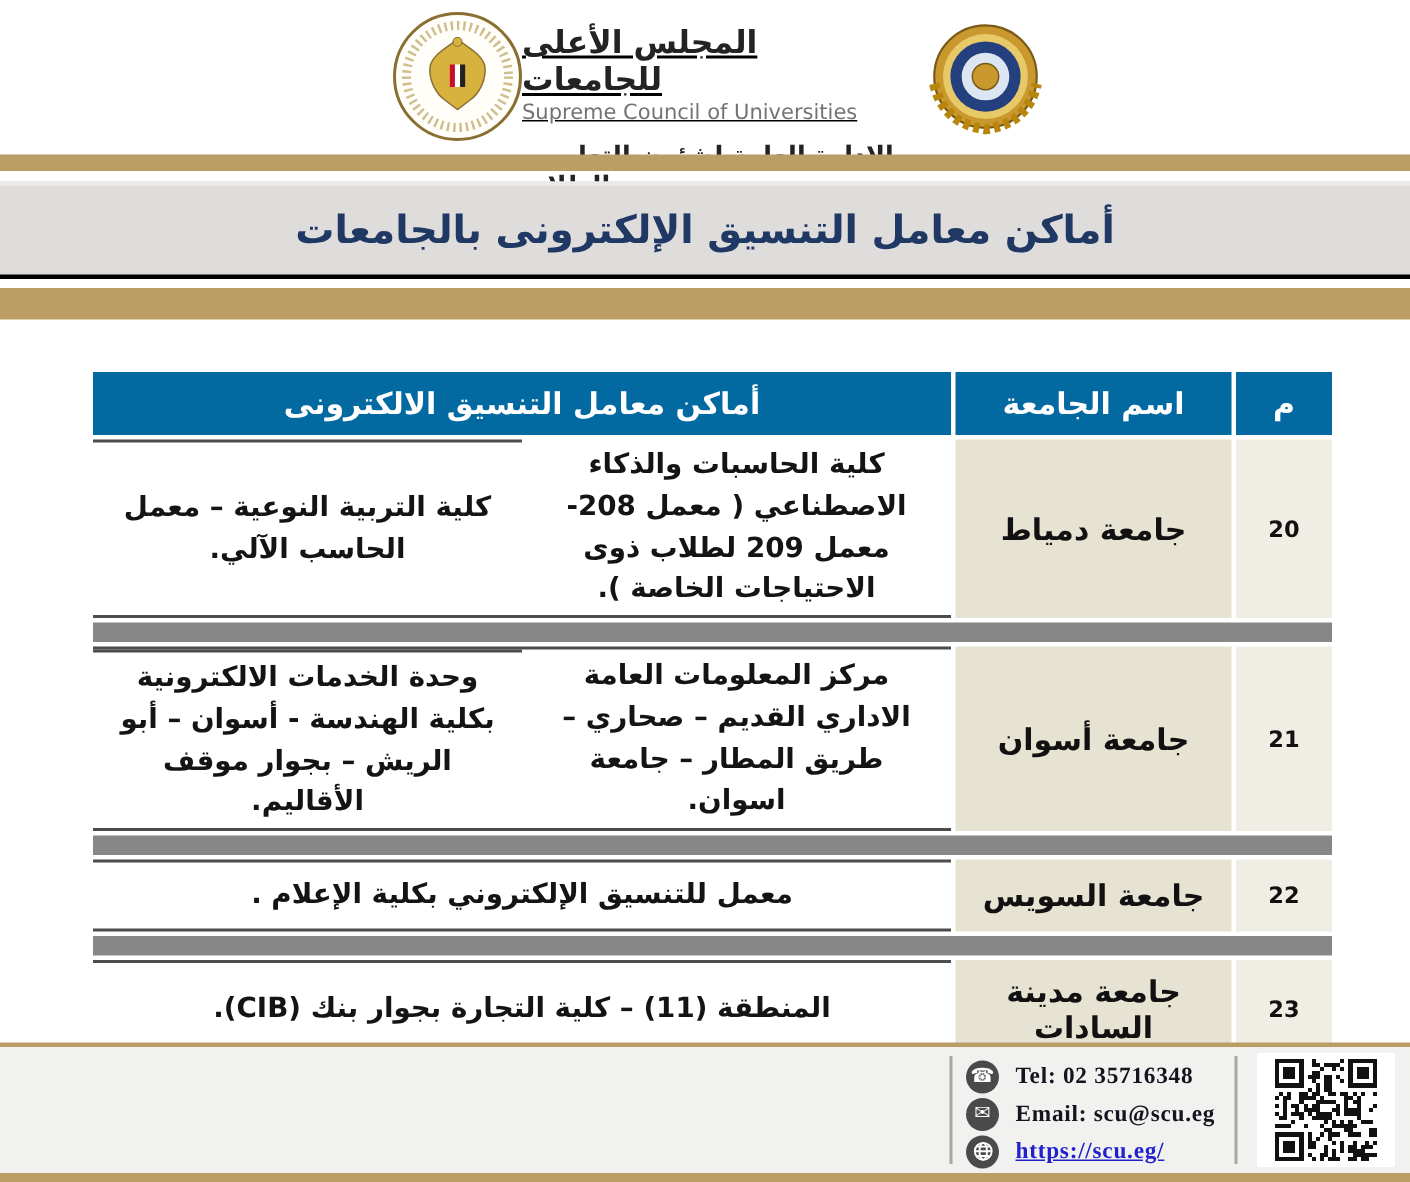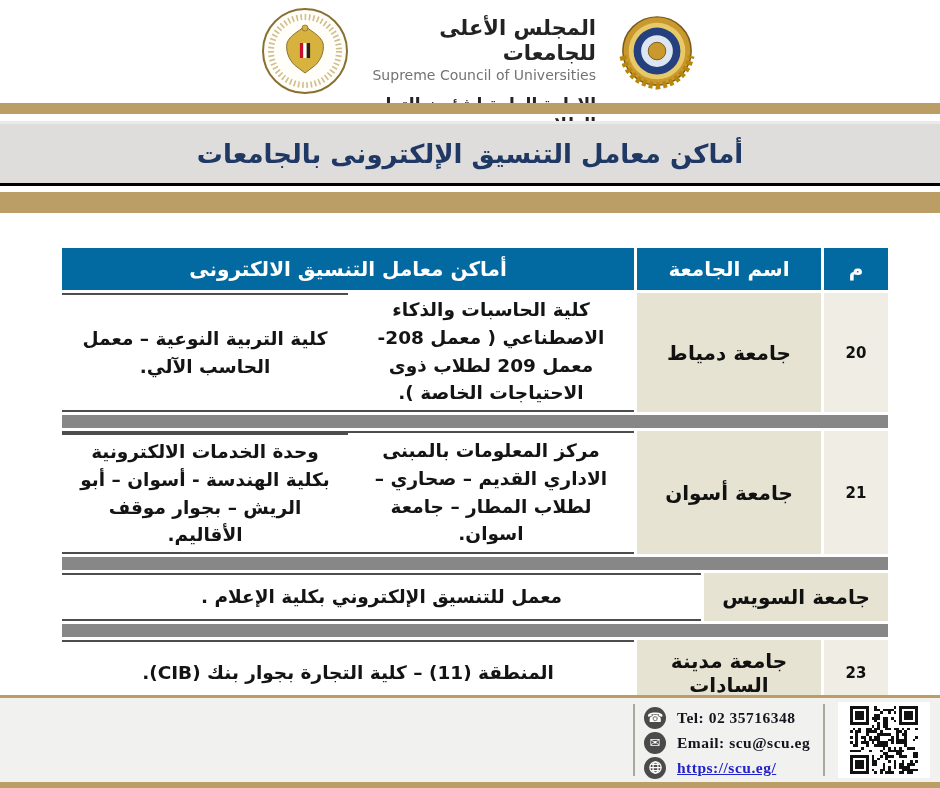--- a/index.html
+++ b/index.html
@@ -1,20 +1,20 @@
 <!DOCTYPE html>
 <html lang="ar"><head>
 <meta charset="utf-8">
 <style>
   html,body{margin:0;padding:0;background:#ffffff;}
   .page{position:relative;width:940px;height:788px;background:#ffffff;overflow:hidden;
         font-family:"DejaVu Sans",sans-serif;}
 
   
-  .org-block{position:absolute;left:348px;top:16px;width:248px;text-align:right;direction:rtl;}
+  .org-block{position:absolute;left:348px;top:16px;width:248px;text-align:left;direction:rtl;text-decoration:underline;}
   .org-ar{font-size:21px;font-weight:bold;color:#232323;line-height:1.2;}
   .org-en{font-size:14px;color:#737373;margin-top:1px;}
   .org-dept{font-size:17px;font-weight:bold;color:#232323;margin-top:11px;}
   .logo{position:absolute;}
   .logo-ministry{left:261px;top:7px;width:88px;height:88px;}
   .logo-scu{left:616px;top:11px;width:82px;height:84px;}
 
   
   .tan{position:absolute;left:0;width:940px;background:#bb9e66;}
   .tan-1{top:103px;height:11px;}
@@ -116,27 +116,28 @@
         <div class="loc-sub" style="min-height:62px">كلية الحاسبات والذكاء الاصطناعي ( معمل 208- معمل 209 لطلاب ذوى الاحتياجات الخاصة ).</div>
         <div class="loc-sub" style="min-height:34px">كلية التربية النوعية – معمل الحاسب الآلي.</div>
       </div>
     </div>
     <div class="sep"></div>
 
     <div class="trow tgroup">
       <div class="cell-num col-num">21</div>
       <div class="cell-name col-name">جامعة أسوان</div>
       <div class="cell-loc col-loc">
-        <div class="loc-sub" style="min-height:60px">مركز المعلومات بالمبنى الاداري القديم – صحاري – لطلاب المطار – جامعة اسوان.</div>
+        <div class="loc-sub" style="min-height:60px">مركز المعلومات العامة الاداري القديم – صحاري – طريق المطار – جامعة اسوان.</div>
         <div class="loc-sub" style="min-height:52px">وحدة الخدمات الالكترونية بكلية الهندسة - أسوان – أبو الريش – بجوار موقف الأقاليم.</div>
       </div>
     </div>
     <div class="sep"></div>
 
     <div class="trow tgroup">
+      <div class="cell-num col-num">22</div>
       <div class="cell-name col-name">جامعة السويس</div>
       <div class="cell-loc col-loc">
         <div class="loc-sub" style="min-height:38px">معمل للتنسيق الإلكتروني بكلية الإعلام .</div>
       </div>
     </div>
     <div class="sep"></div>
 
     <div class="trow tgroup">
       <div class="cell-num col-num">23</div>
       <div class="cell-name col-name">جامعة مدينة السادات</div>

